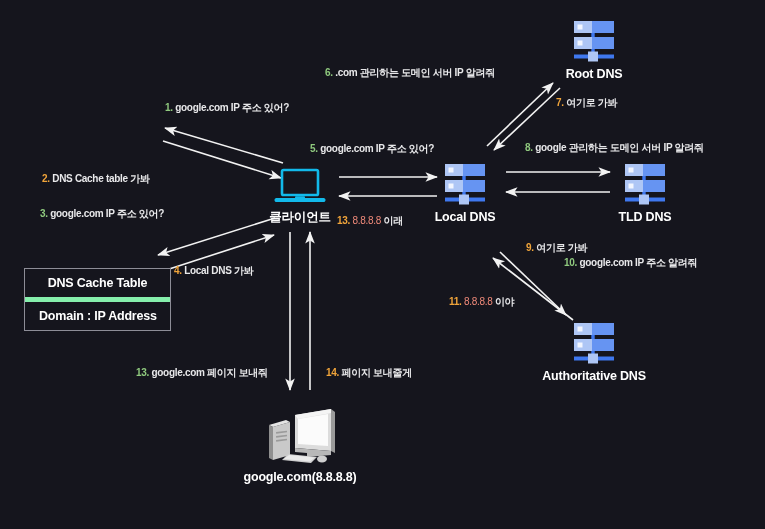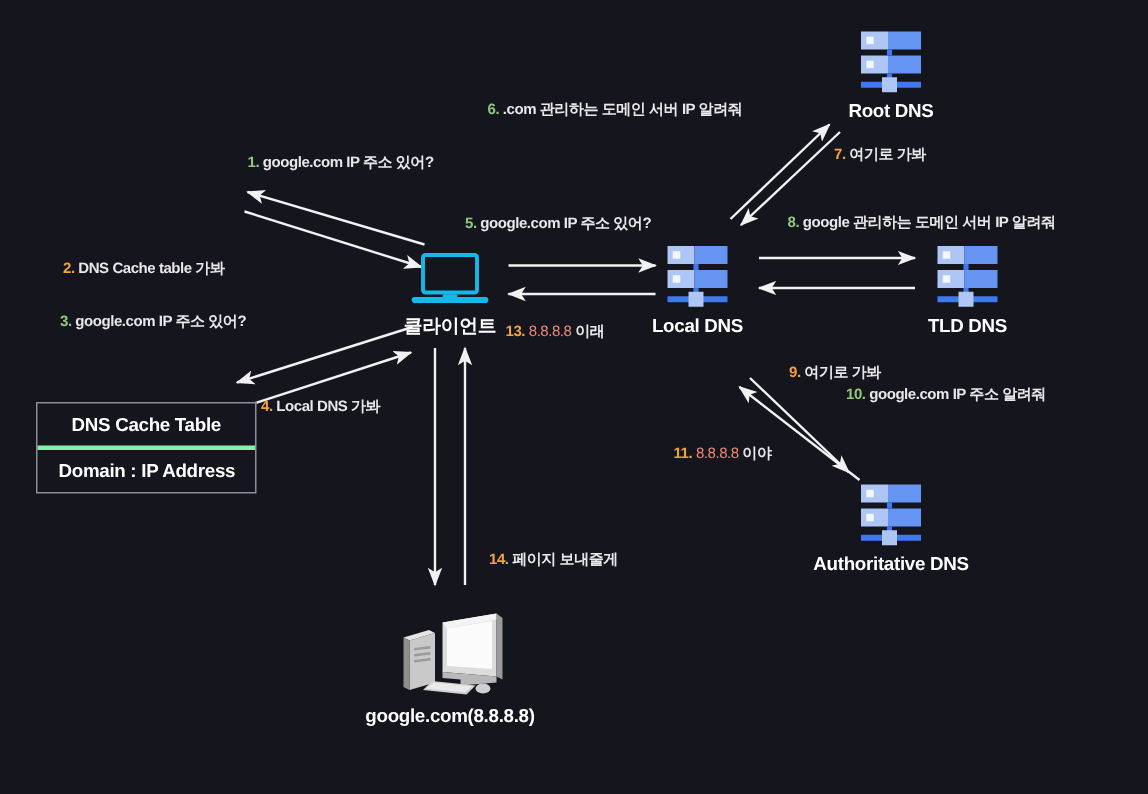--- a/index.html
+++ b/index.html
@@ -64,21 +64,21 @@
   }
   .cache-row {
     color: #ffffff;
     font-size: 12.5px;
     font-weight: 700;
     padding: 7px 14px;
     white-space: nowrap;
     letter-spacing: -0.2px;
   }
   .cache-row.first {
-    border-bottom: 3px solid #86efac;
+    border-bottom: 5px solid #86efac;
     text-align: center;
   }
 </style>
 </head>
 <body>
 
 <div id="stage">
 
   <svg class="arrows" viewBox="0 0 765 529">
     <defs>
@@ -286,19 +286,23 @@
     <span class="ip-red">8.8.8.8</span>
     <span>이야</span>
   </div>
 
   <div class="lbl" style="left:337px; top:214px;">
     <span class="num num-orange">13.</span>
     <span class="ip-red">8.8.8.8</span>
     <span>이래</span>
   </div>
 
+  <div class="lbl" style="left:136px; top:366px;">
+    <span class="num num-green">13.</span>
+    <span>google.com 페이지 보내줘</span>
+  </div>
 
   <div class="lbl" style="left:326px; top:366px;">
     <span class="num num-orange">14.</span>
     <span>페이지 보내줄게</span>
   </div>
 
 </div>
 
 </body></html>

